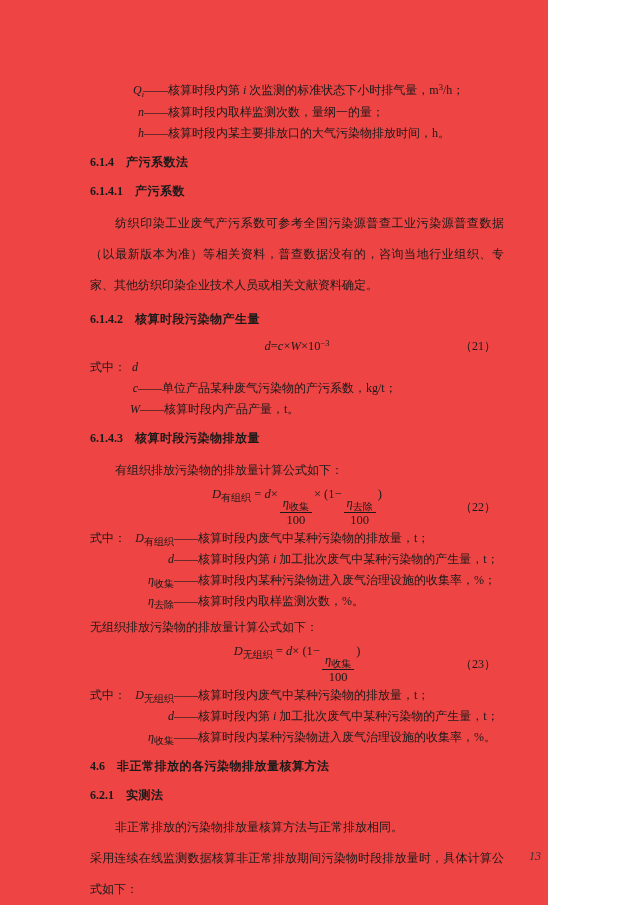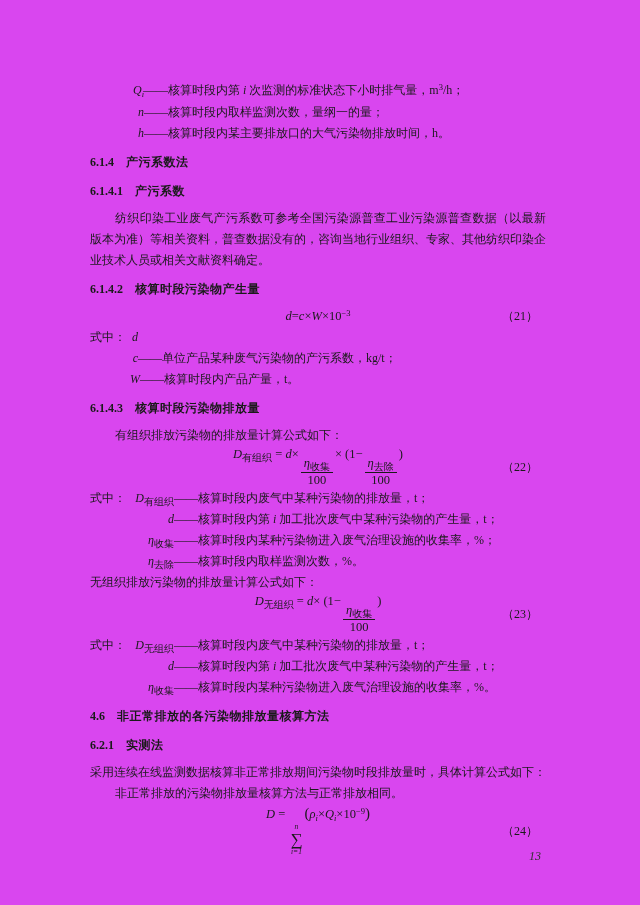--- a/index.html
+++ b/index.html
@@ -2,25 +2,25 @@
 <html><head>
 <meta charset="utf-8">
 <style>
   * { box-sizing: border-box; }
   html,body { margin:0; padding:0; }
   body {
     width:640px; height:905px; background:#ffffff; color:#1a1a1a;
     font-family:"Liberation Serif", serif; font-size:12px;
   }
   .page {
-    position:relative; width:640px; height:905px;
-    padding:80px 94px 0 90px; background:#d946ef; overflow:hidden;
+    position:relative; width:548px; height:905px;
+    padding:80px 44px 0 90px; background:#ef4444; overflow:hidden;
   }
   
-  .para { line-height:21px; text-align:justify; margin:0; }
+  .para { line-height:31px; text-align:justify; margin:0; }
   .para.indent { text-indent:25px; }
   
   .hd { font-weight:bold; line-height:21px; margin:8px 0 6px 0; }
   .hd .hnum { font-family:"Liberation Serif", serif; margin-right:12px; }
   .hd .htitle { font-family:"Liberation Sans", sans-serif; letter-spacing:0.5px; }
   
   .def { display:flex; line-height:21px; align-items:baseline; }
   .def .pre { flex:0 0 40px; white-space:nowrap; }
   .def .sym { text-align:right; white-space:nowrap; }
   .def.g-top .sym { flex:0 0 14px; }
@@ -140,22 +140,22 @@
         <span class="sym"><span class="var">d</span></span>
         <span class="rest">——核算时段内第 <span class="var">i</span> 加工批次废气中某种污染物的产生量，t；</span>
       </div>
       <div class="def g-b">
         <span class="pre"></span>
         <span class="sym"><span class="vs"><span class="var">η</span><span class="sb">收集</span></span></span>
         <span class="rest">——核算时段内某种污染物进入废气治理设施的收集率，%。</span>
       </div>
       <div class="hd h2"><span class="hnum">4.6</span><span class="htitle">非正常排放的各污染物排放量核算方法</span></div>
       <div class="hd h3"><span class="hnum">6.2.1</span><span class="htitle">实测法</span></div>
+      <div class="para indent">非正常排放的污染物排放量核算方法与正常排放相同。</div>
       <div class="para">采用连续在线监测数据核算非正常排放期间污染物时段排放量时，具体计算公式如下：</div>
-      <div class="para indent">非正常排放的污染物排放量核算方法与正常排放相同。</div>
       <div class="formula">
         <span class="fx"><span class="var">D</span> = <span class="sum">
             <span class="lim">n</span>
             <span class="sigma">∑</span>
             <span class="lim">i=1</span>
           </span><span class="bp">(</span><span class="vs"><span class="var">ρ</span><span class="sbi">i</span></span>×<span class="vs"><span class="var">Q</span><span class="sbi">i</span></span>×10<span class="sup">−9</span><span class="bp">)</span></span>
         <span class="eqnum">（24）</span>
       </div>
     </div>
   <div class="page-number">13</div>

